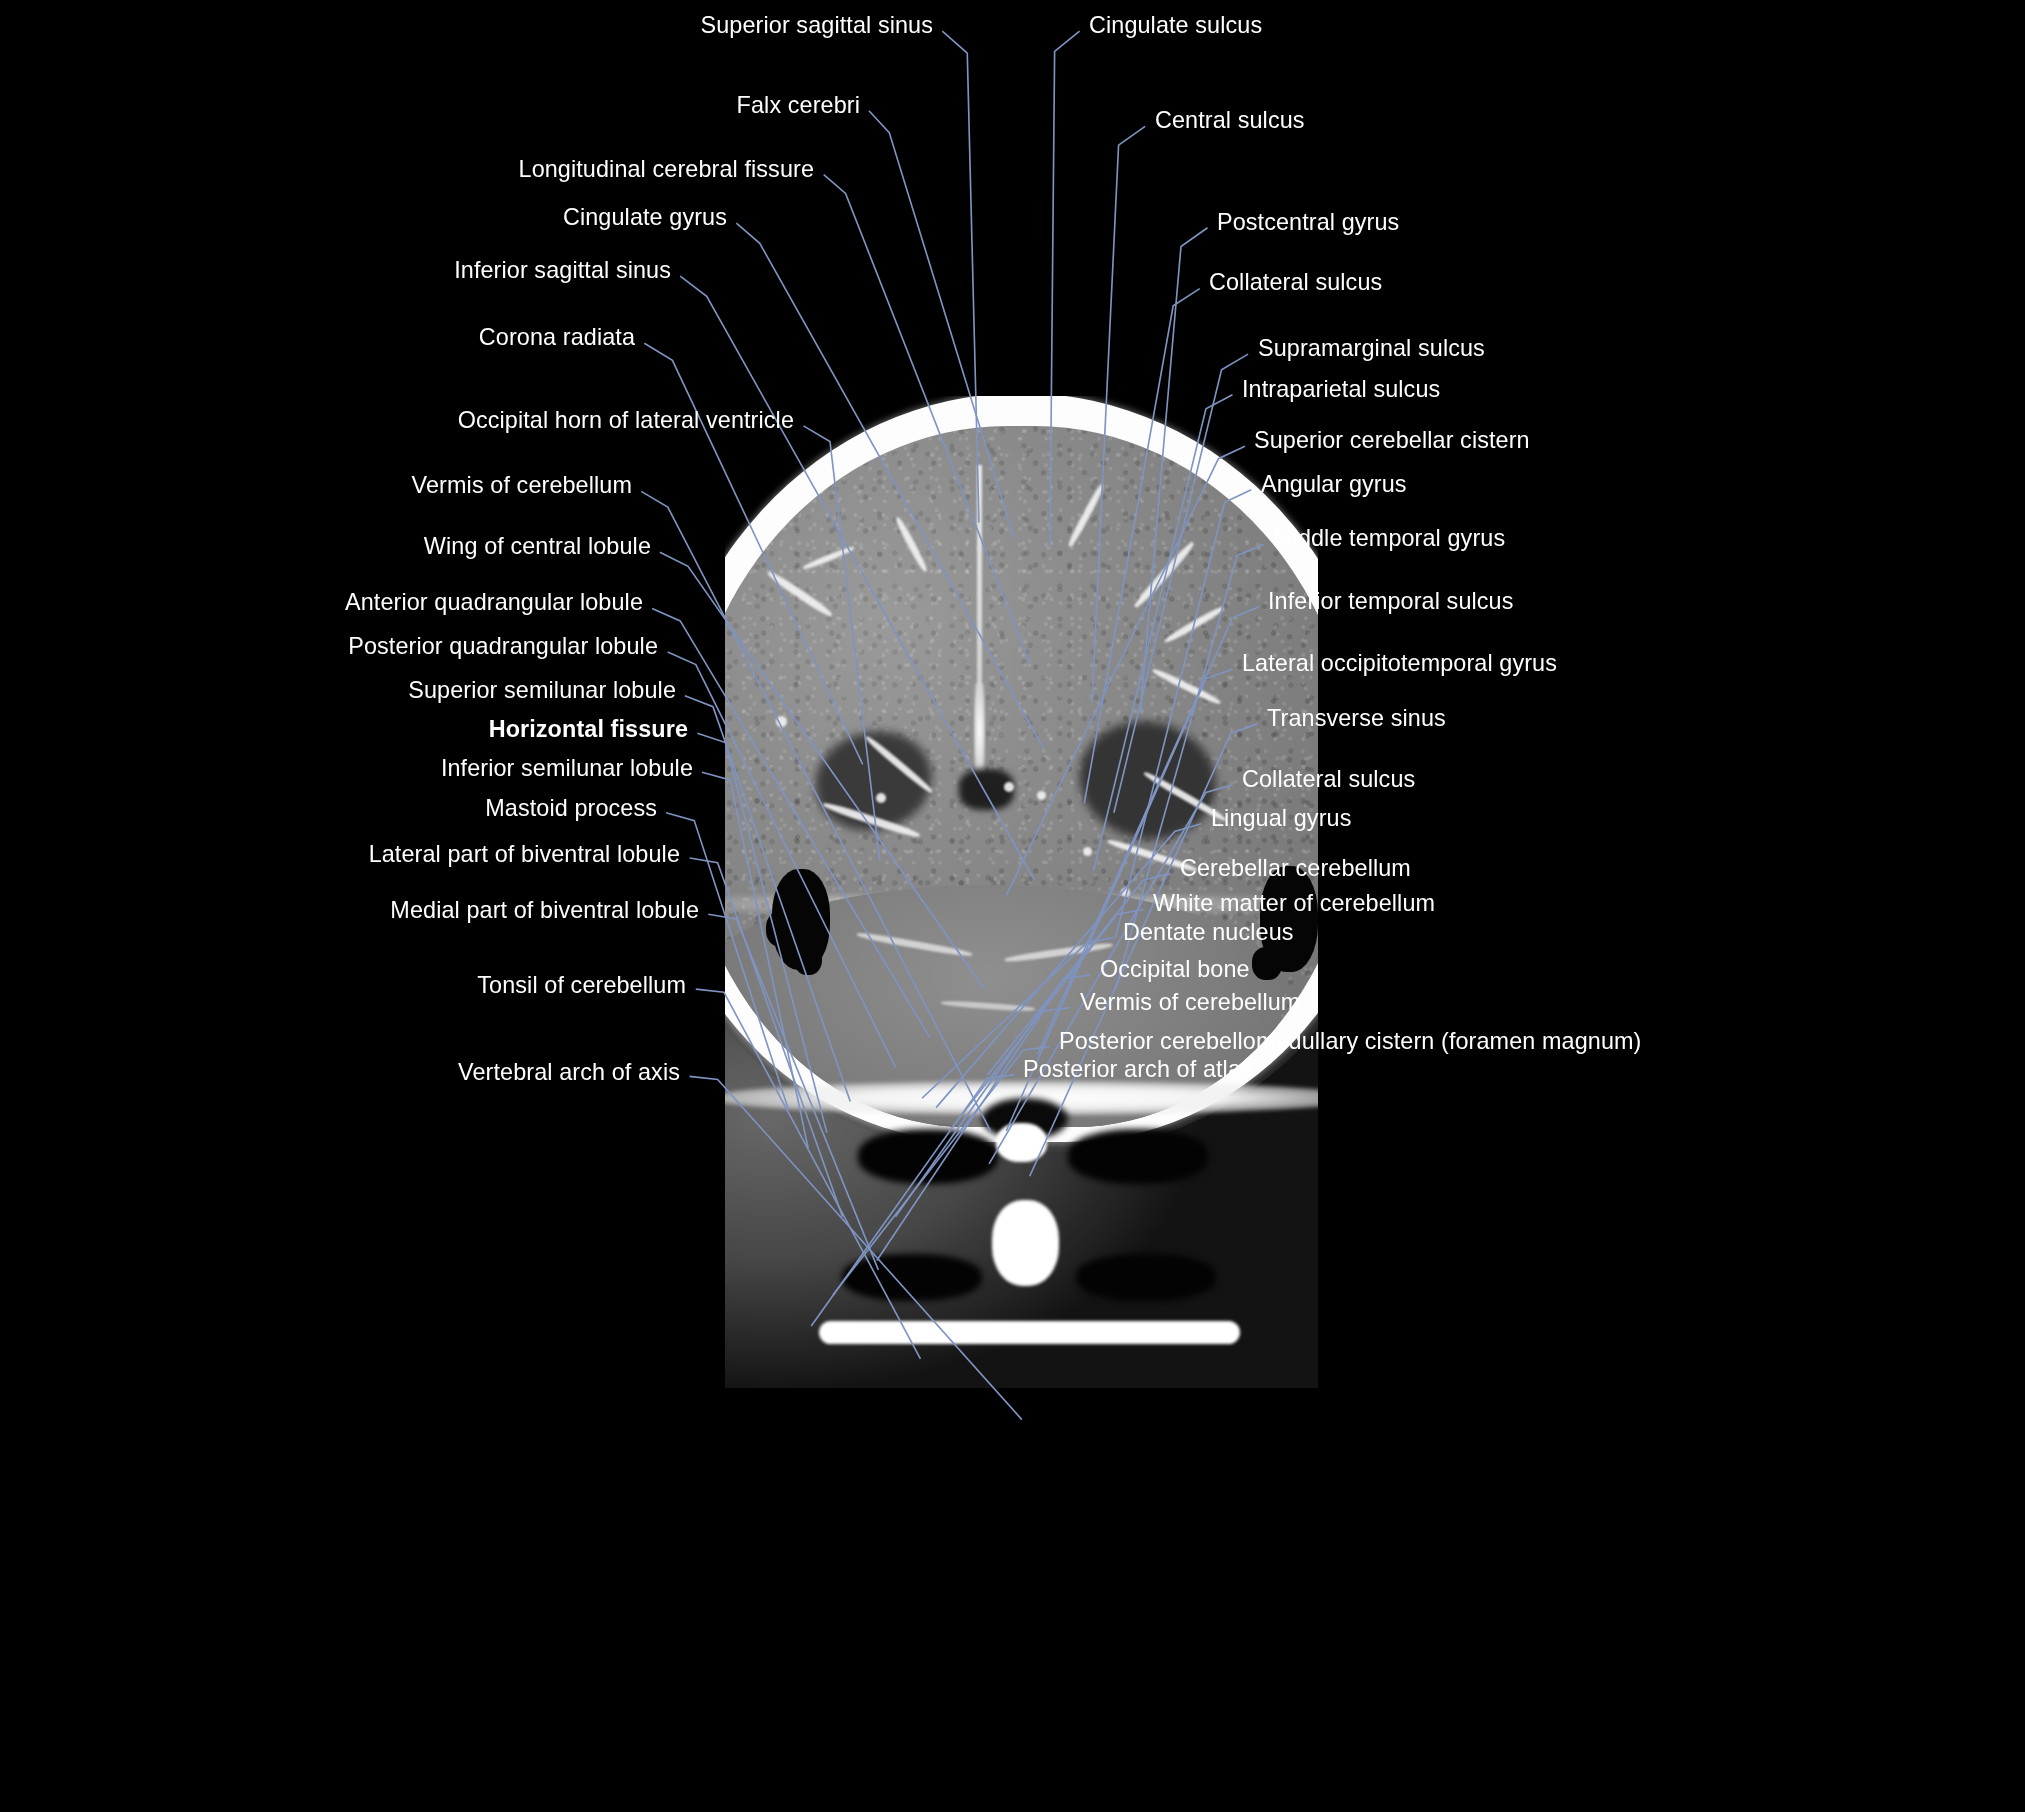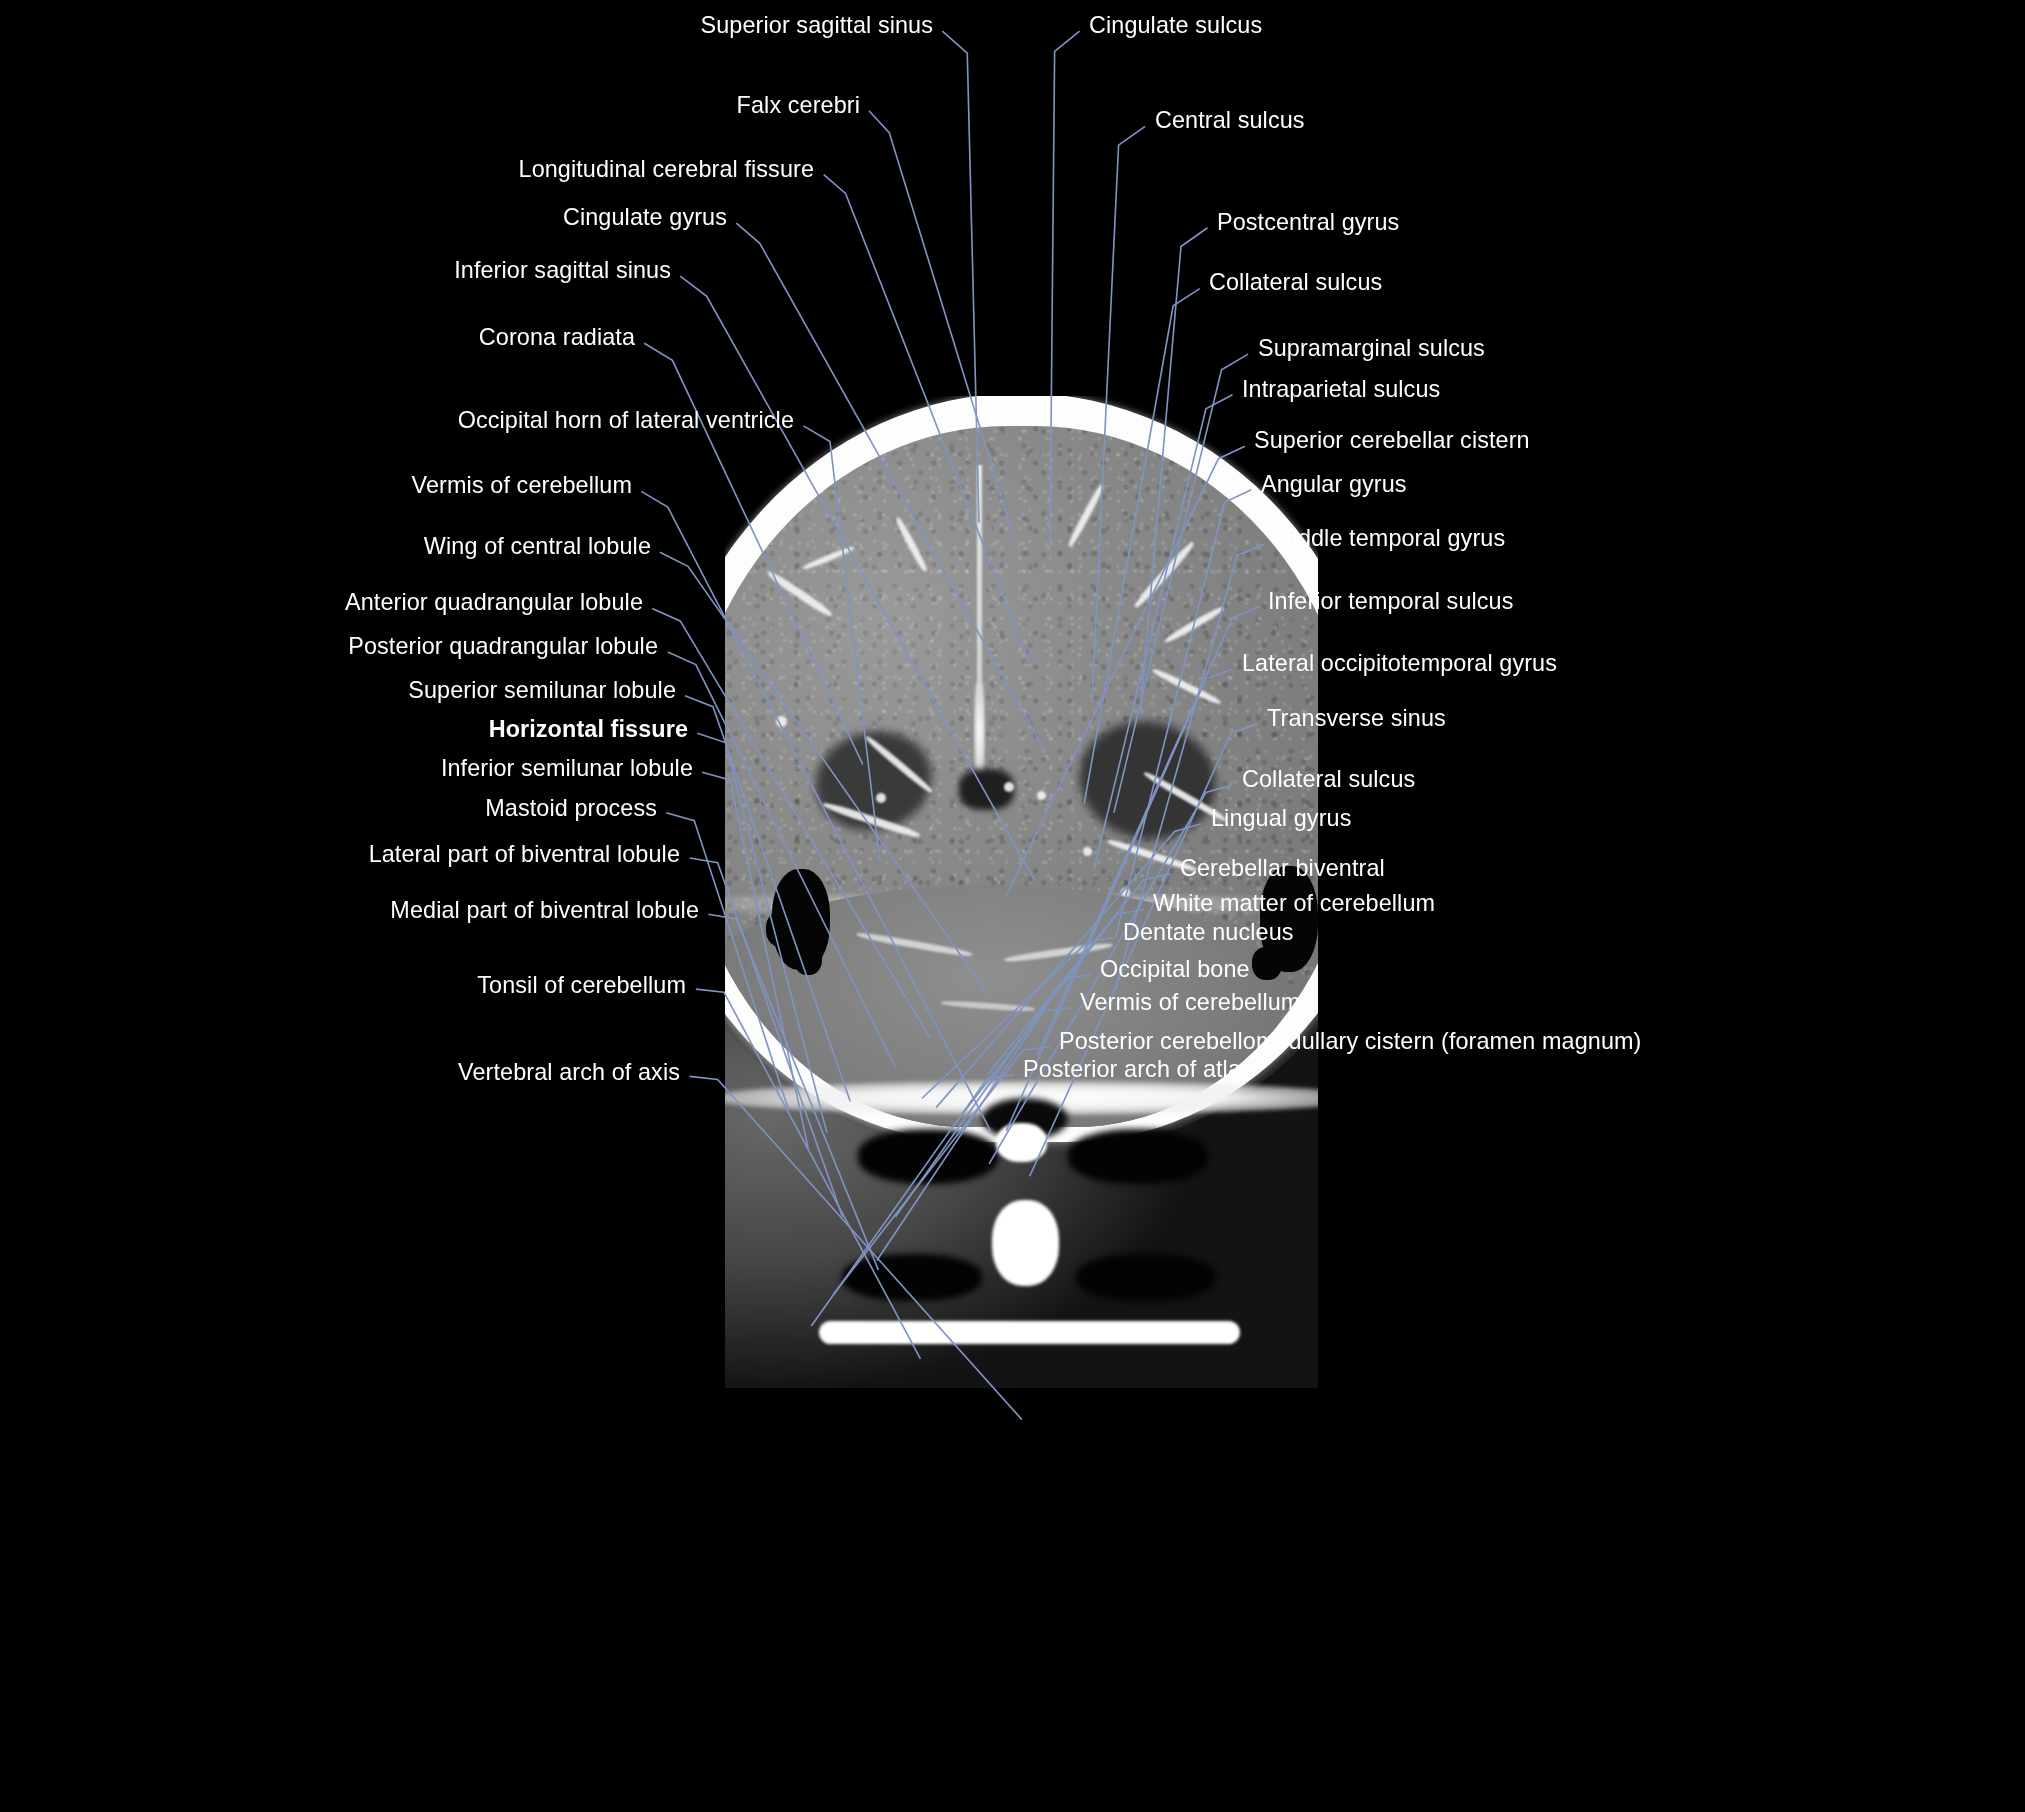--- a/index.html
+++ b/index.html
@@ -271,21 +271,21 @@
   <div class="label" style="left:1258px;top:337px;">Supramarginal sulcus</div>
   <div class="label" style="left:1242px;top:378px;">Intraparietal sulcus</div>
   <div class="label" style="left:1254px;top:429px;">Superior cerebellar cistern</div>
   <div class="label" style="left:1261px;top:473px;">Angular gyrus</div>
   <div class="label" style="left:1273px;top:527px;">Middle temporal gyrus</div>
   <div class="label" style="left:1268px;top:590px;">Inferior temporal sulcus</div>
   <div class="label" style="left:1242px;top:652px;">Lateral occipitotemporal gyrus</div>
   <div class="label" style="left:1267px;top:707px;">Transverse sinus</div>
   <div class="label" style="left:1242px;top:768px;">Collateral sulcus</div>
   <div class="label" style="left:1211px;top:807px;">Lingual gyrus</div>
-  <div class="label" style="left:1180px;top:857px;">Cerebellar biventral</div>
+  <div class="label" style="left:1180px;top:857px;">Cerebellar cerebellum</div>
   <div class="label" style="left:1153px;top:892px;">White matter of cerebellum</div>
   <div class="label" style="left:1123px;top:921px;">Dentate nucleus</div>
   <div class="label" style="left:1100px;top:958px;">Occipital bone</div>
   <div class="label" style="left:1080px;top:991px;">Vermis of cerebellum</div>
   <div class="label" style="left:1059px;top:1030px;">Posterior cerebellomedullary cistern (foramen magnum)</div>
   <div class="label" style="left:1023px;top:1058px;">Posterior arch of atlas</div>
 
 </div>
 
 

